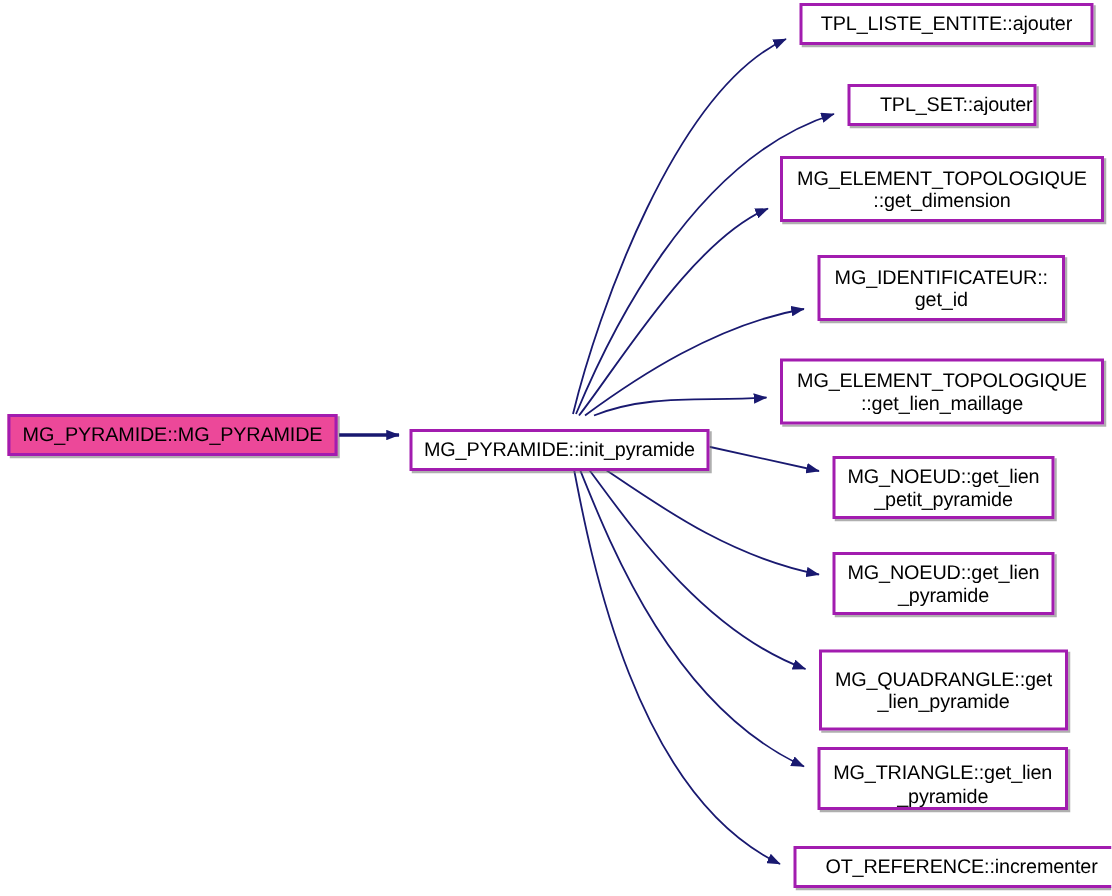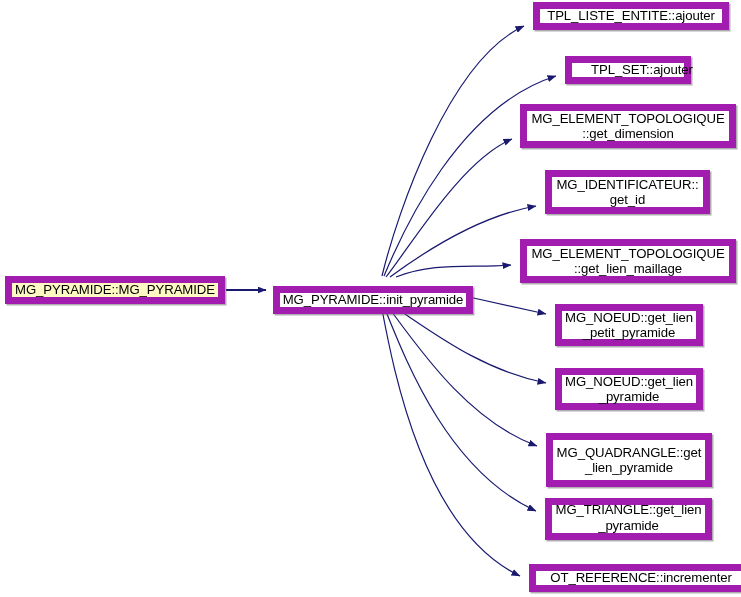--- a/index.html
+++ b/index.html
@@ -18,35 +18,35 @@
   #edges {
     position: absolute;
     left: 0;
     top: 0;
     width: 741px;
     height: 597px;
   }
   .node {
     position: absolute;
     box-sizing: border-box;
-    border: 7px solid #a21caf;
+    border: 2px solid #a21caf;
     background: #ffffff;
     color: #000000;
     font-size: 13.2px;
     line-height: 15.5px;
     text-align: center;
     display: flex;
     align-items: center;
     justify-content: center;
     white-space: pre;
     letter-spacing: -0.1px;
     box-shadow: 1.5px 1.5px 0 0 rgba(110,110,110,0.55);
   }
   .node.root {
-    background: #fef9c3;
+    background: #ec4899;
   }
   .node .label {
     display: block;
     width: 100%;
   }
 </style>
 </head>
 <body>
 
 <div id="canvas">

